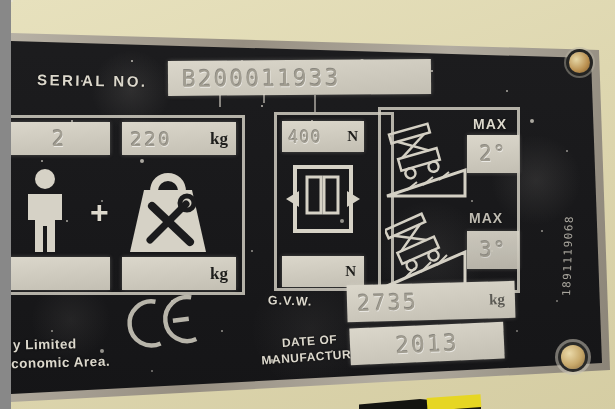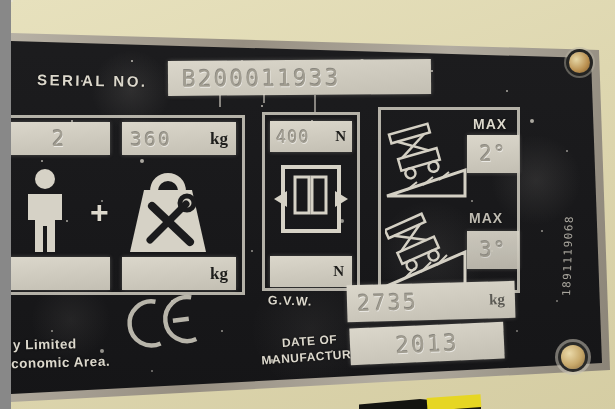--- a/index.html
+++ b/index.html
@@ -79,42 +79,42 @@
   </div>
   <div class="drip" style="left:208px;top:95px;height:12px;"></div>
   <div class="drip" style="left:303px;top:95px;height:17px;"></div>
   <div class="drip" style="left:252px;top:94px;height:9px;"></div>
 
   <div class="specbox" style="left:-14px;top:115px;width:248px;height:180px;">
     <div class="band" style="left:8px;top:4px;width:102px;height:33px;justify-content:center;">
       <span class="stamp" style="position:static;font-size:21px;">2</span>
     </div>
     <div class="band" style="left:122px;top:4px;width:114px;height:33px;justify-content:space-between;padding:0 8px;">
-      <span class="stamp" style="position:static;font-size:20px;">360</span>
+      <span class="stamp" style="position:static;font-size:20px;">220</span>
       <span class="unit" style="position:static;font-size:17px;">kg</span>
     </div>
     <svg style="left:22px;top:50px;" width="46" height="86" viewBox="0 0 46 86">
       <circle cx="23" cy="11" r="10" fill="#d6d2c6"></circle>
       <path d="M6,26 L40,26 L40,52 L33,52 L33,84 L25,84 L25,58 L21,58 L21,84 L13,84 L13,52 L6,52 Z" fill="#d6d2c6"></path>
     </svg>
     <div class="wlabel" style="left:90px;top:76px;font-size:32px;">+</div>
     <svg style="left:126px;top:46px;" width="84" height="90" viewBox="0 0 84 90">
       <path d="M28,28 C28,8 56,8 56,28" stroke="#d6d2c6" stroke-width="8" fill="none" stroke-linecap="round"></path>
       <polygon points="18,26 66,26 80,88 4,88" fill="#d6d2c6"></polygon>
       <line x1="26" y1="42" x2="64" y2="78" stroke="#1b1b1d" stroke-width="8" stroke-linecap="round"></line>
       <line x1="60" y1="40" x2="24" y2="76" stroke="#1b1b1d" stroke-width="7" stroke-linecap="round"></line>
       <circle cx="61" cy="39" r="7" fill="none" stroke="#1b1b1d" stroke-width="5"></circle>
     </svg>
     <div class="band" style="left:8px;top:139px;width:102px;height:33px;"></div>
     <div class="band" style="left:122px;top:139px;width:114px;height:33px;justify-content:flex-end;padding:0 8px;">
       <span class="unit" style="position:static;font-size:17px;">kg</span>
     </div>
   </div>
 
-  <div class="specbox" style="left:251px;top:112px;width:98px;height:179px;">
+  <div class="specbox" style="left:263px;top:112px;width:120px;height:179px;">
     <div class="band" style="left:5px;top:6px;width:82px;height:31px;justify-content:space-between;padding:0 6px;">
       <span class="stamp" style="position:static;font-size:17px;letter-spacing:1px;">400</span>
       <span class="unit" style="position:static;font-size:15px;">N</span>
     </div>
     <svg style="left:9px;top:48px;" width="74" height="78" viewBox="0 0 74 78">
       <rect x="9" y="4" width="56" height="64" fill="none" stroke="#d6d2c6" stroke-width="4"></rect>
       <rect x="21" y="14" width="14" height="36" fill="none" stroke="#d6d2c6" stroke-width="3"></rect>
       <rect x="38" y="14" width="14" height="36" fill="none" stroke="#d6d2c6" stroke-width="3"></rect>
       <polygon points="0,36 13,28 13,44" fill="#d6d2c6"></polygon>
       <polygon points="74,36 61,28 61,44" fill="#d6d2c6"></polygon>

